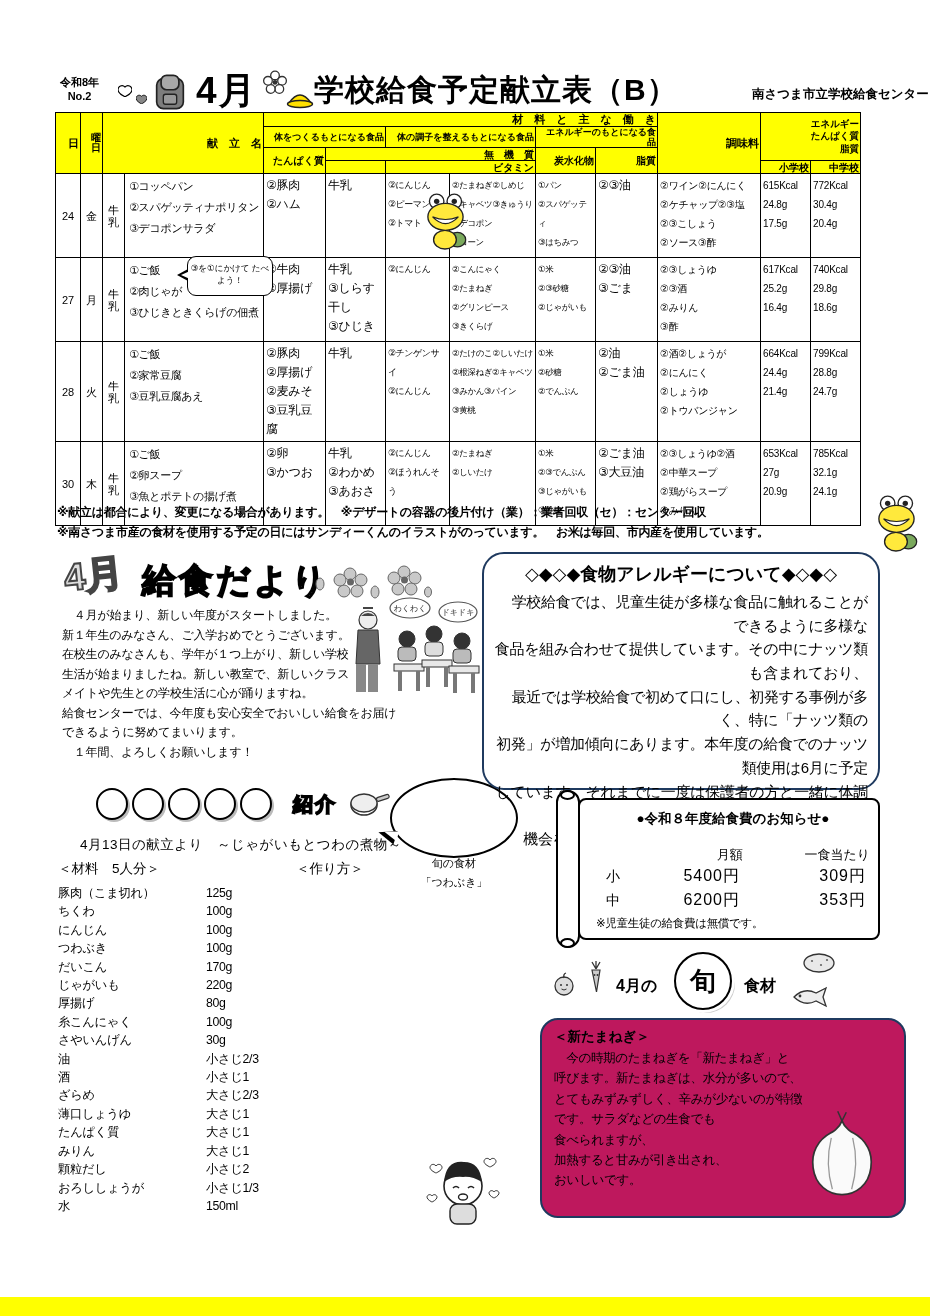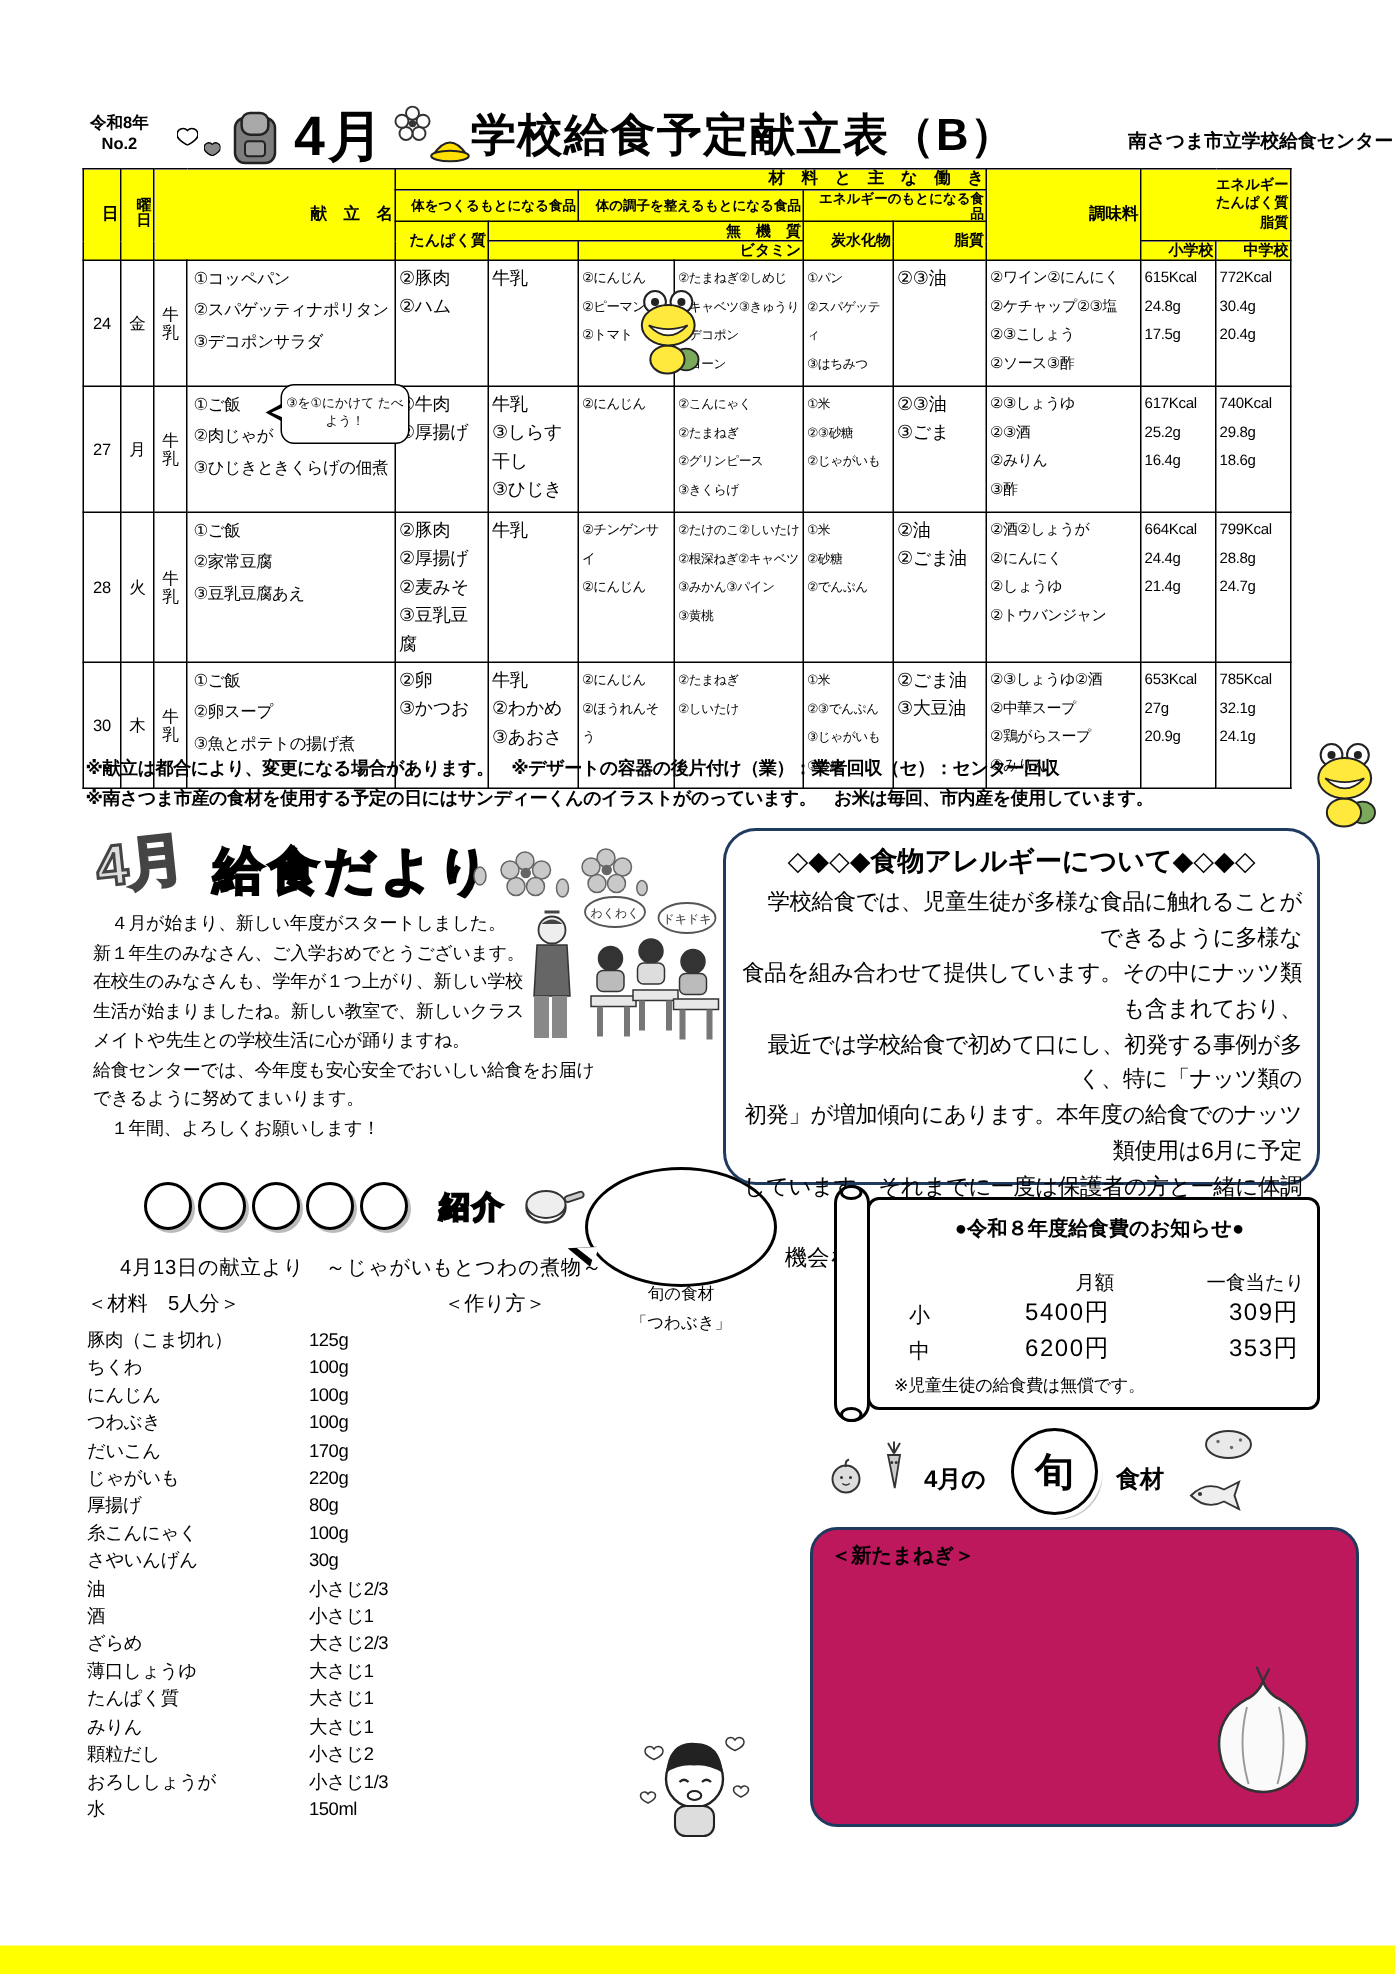--- a/index.html
+++ b/index.html
@@ -590,20 +590,27 @@
       <circle cx="25" cy="8" r="1.1" fill="#666"></circle>
   </svg>
   <svg class="abs" style="left:238px;top:34px" width="40" height="22" viewBox="0 0 40 22">
     <path d="M4 11 Q14 1 26 7 L36 2 L33 11 L36 20 L26 15 Q14 21 4 11 Z" fill="#eee" stroke="#333" stroke-width="1.3"></path>
     <circle cx="10" cy="10" r="1.4" fill="#333"></circle>
   </svg>
 </div>
 
 <div class="abs onion-box">
   <div class="onion-title">＜新たまねぎ＞</div>
+  <div class="onion-body">　今の時期のたまねぎを「新たまねぎ」と
+呼びます。新たまねぎは、水分が多いので、
+とてもみずみずしく、辛みが少ないのが特徴
+です。サラダなどの生食でも
+食べられますが、
+加熱すると甘みが引き出され、
+おいしいです。</div>
   <svg class="onion-icon" width="88" height="92" viewBox="0 0 80 86">
     <path d="M40 12 C37 20 30 23 30 23 C17 30 11 42 13 56 C15 72 27 81 40 81 C53 81 65 72 67 56 C69 42 63 30 50 23 C50 23 43 20 40 12 Z" fill="#fafafa" stroke="#333" stroke-width="1.6"></path>
     <path d="M40 12 L36 3 M40 12 L44 4" stroke="#333" stroke-width="1.4" fill="none"></path>
     <path d="M30 28 Q24 52 31 76 M50 28 Q56 52 49 76" stroke="#999" stroke-width="1.2" fill="none"></path>
   </svg>
 </div>
 
 <svg class="abs boy" width="80" height="78" viewBox="0 0 80 78">
   <g fill="#fff" stroke="#333" stroke-width="1">
     <path d="M12 18 C10 15 6 16.5 6 19.5 C6 22.5 12 25 12 25 C12 25 18 22.5 18 19.5 C18 16.5 14 15 12 18 Z"></path>

